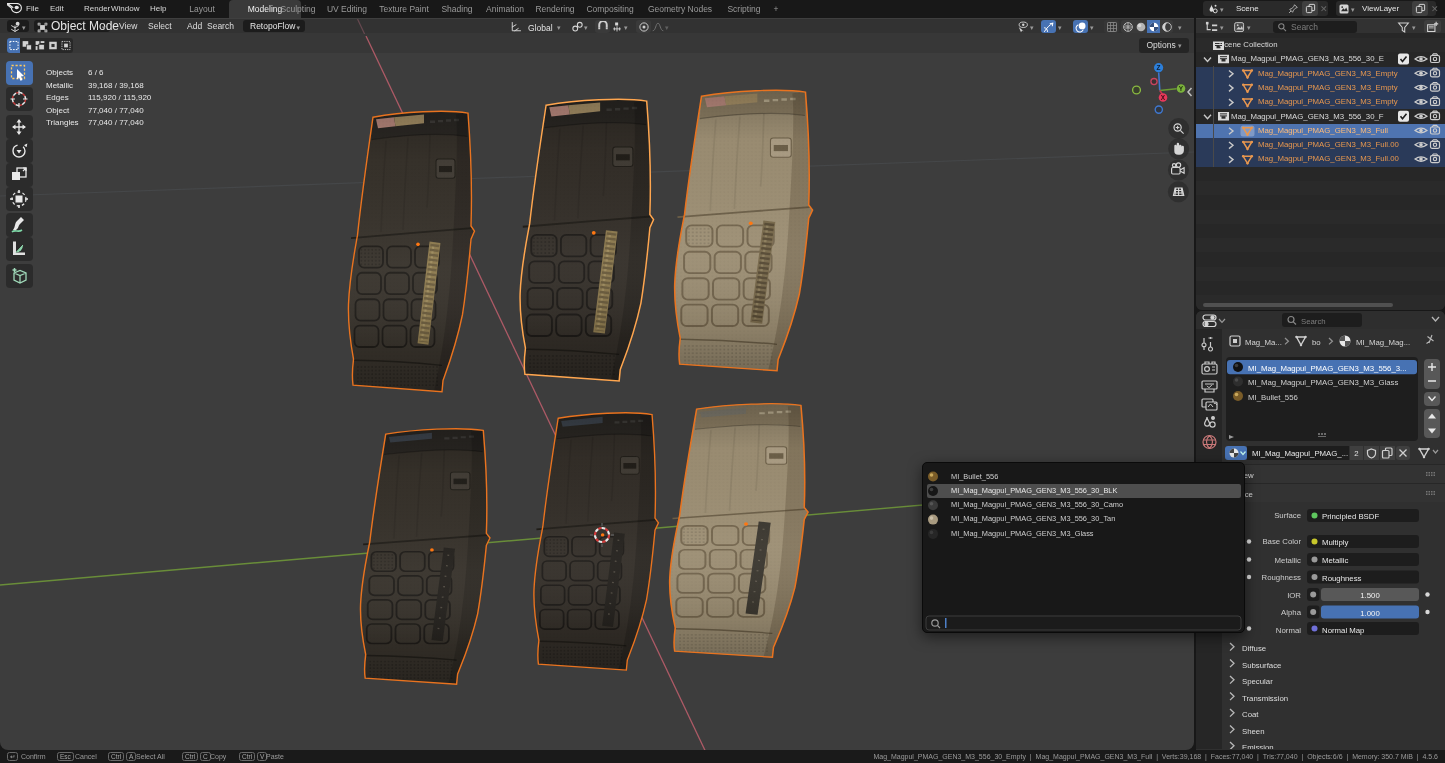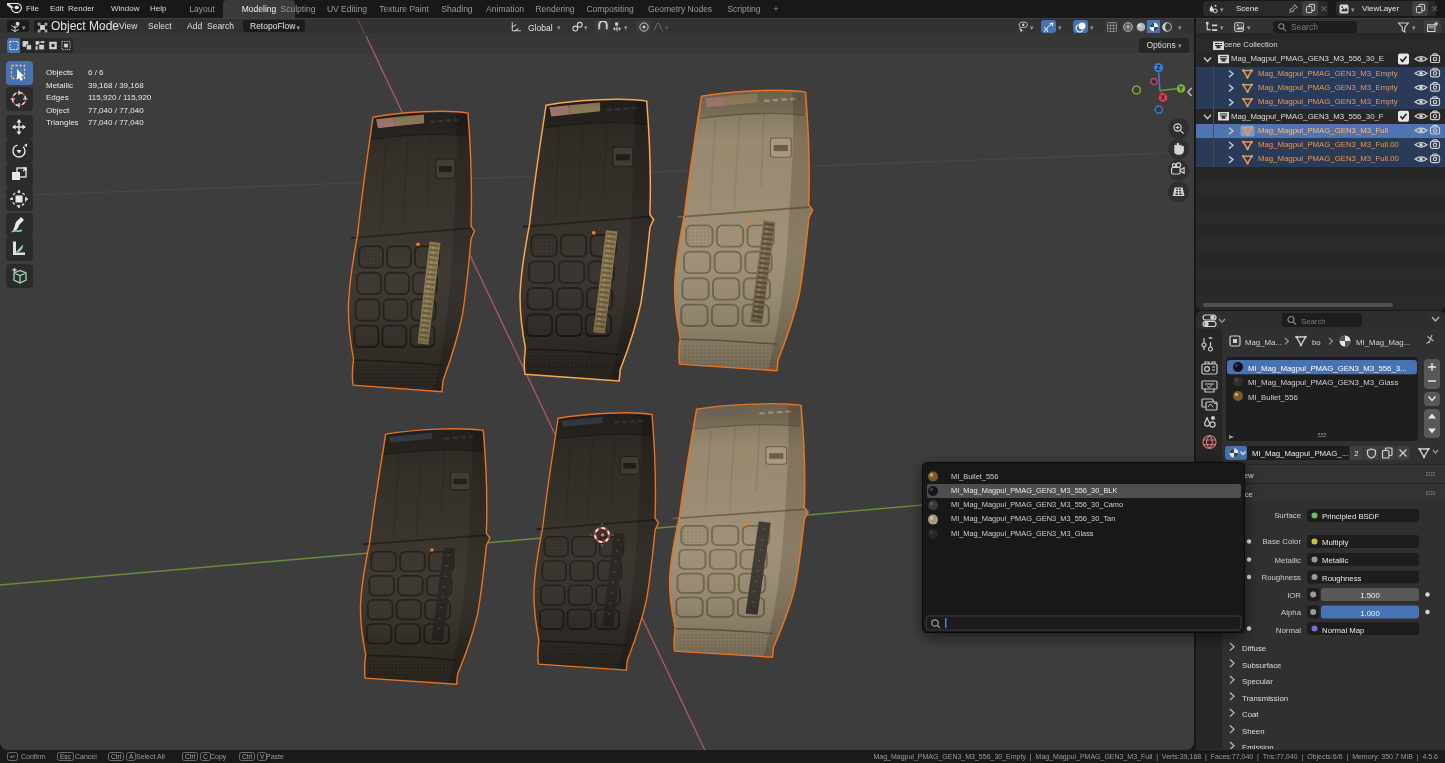--- a/index.html
+++ b/index.html
@@ -45,25 +45,25 @@
 </head>
 <body>
 <div id="root">
   <div id="topbar">
     <svg class="abs" style="left:7px;top:3px" width="15" height="12" viewBox="0 0 24 19">
       <path d="M15,0.5 a8,7 0 0 1 8,7 a8,7.5 0 0 1 -16,0.5 l-6.7,-5.5 a1,1 0 0 1 0.7,-1.8 l8,-0.2 Z M1,0.8 l9,6.8" fill="none" stroke="#e8e8e8" stroke-width="1.8"></path>
       <ellipse cx="15.5" cy="7" rx="3.4" ry="2.8" fill="#e8e8e8"></ellipse>
     </svg>
     <div class="menuitem" style="left:26px">File</div>
     <div class="menuitem" style="left:50px">Edit</div>
-    <div class="menuitem" style="left:68px">Render</div>
+    <div class="menuitem" style="left:84px">Render</div>
     <div class="menuitem" style="left:111px">Window</div>
     <div class="menuitem" style="left:150px">Help</div>
     <div class="tab" style="left:185px;width:34px">Layout</div>
-    <div class="tab active" style="left:223px;width:72px">Modeling</div>
+    <div class="tab active" style="left:229px;width:72px">Modeling</div>
     <div class="tab" style="left:275px;width:46px">Sculpting</div>
     <div class="tab" style="left:323px;width:48px">UV Editing</div>
     <div class="tab" style="left:375px;width:58px">Texture Paint</div>
     <div class="tab" style="left:437px;width:40px">Shading</div>
     <div class="tab" style="left:481px;width:48px">Animation</div>
     <div class="tab" style="left:531px;width:48px">Rendering</div>
     <div class="tab" style="left:581px;width:58px">Compositing</div>
     <div class="tab" style="left:641px;width:78px">Geometry Nodes</div>
     <div class="tab" style="left:723px;width:42px">Scripting</div>
     <div class="tab" style="left:768px;width:16px">+</div>

